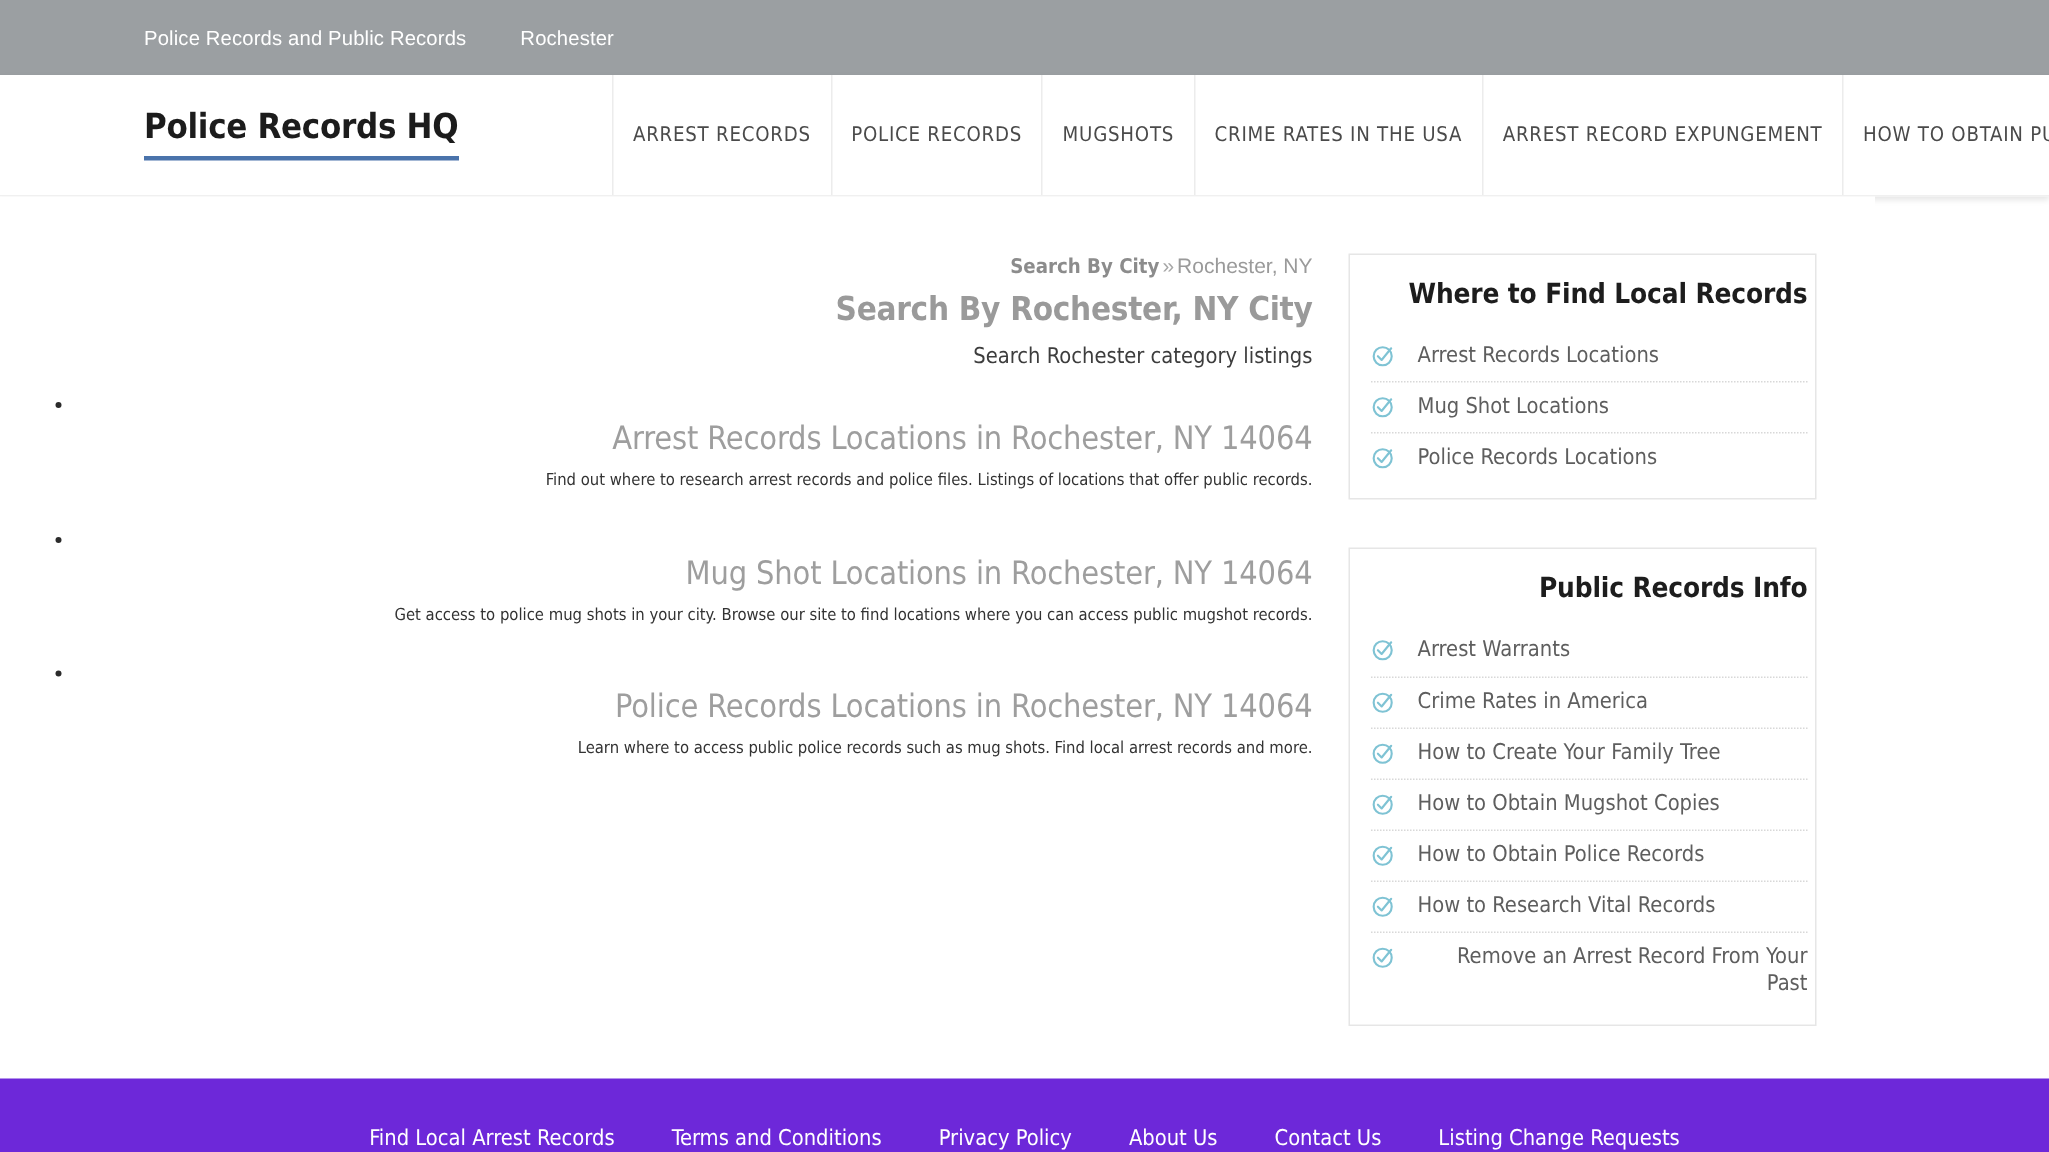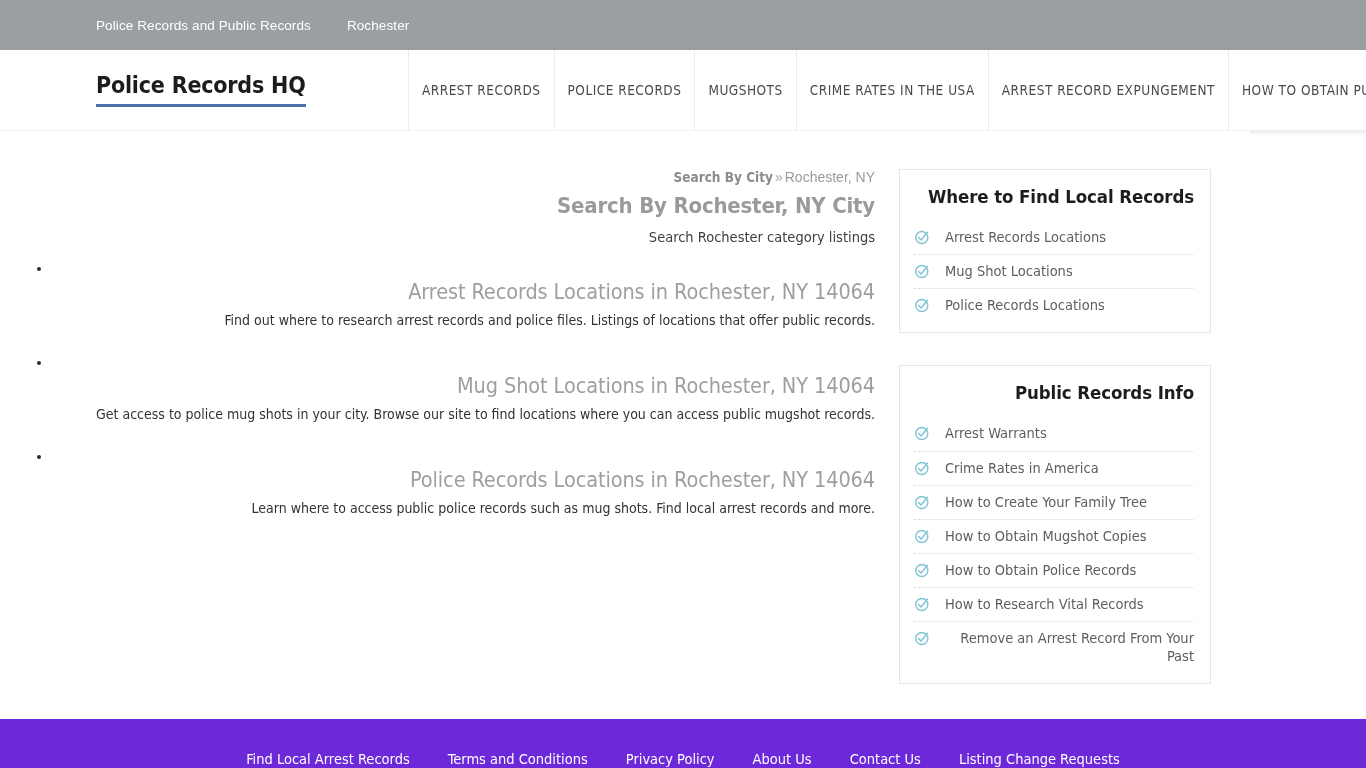--- a/index.html
+++ b/index.html
@@ -160,35 +160,35 @@
     font-weight: 400;
     letter-spacing: -0.1px;
   }
   ul.listing li h2 a {
     color: #9e9e9e;
     text-decoration: none;
   }
   ul.listing li p {
     margin: 0;
     font-family: "DejaVu Sans Condensed", "Liberation Sans Narrow", "Liberation Sans", sans-serif;
-    font-size: 14px;
+    font-size: 11px;
     color: #333333;
     line-height: 1.4;
   }
 
   
   .sidebar {
     width: 312px;
     margin-left: 24px;
     padding-top: 38px;
   }
   .panel {
     border: 1px solid #e6e6e6;
     background: #ffffff;
-    padding: 16px 16px 10px 14px;
+    padding: 16px 5px 10px 14px;
     margin-bottom: 32px;
   }
   .panel h3 {
     margin: 0 0 14px 0;
     font-family: "DejaVu Sans Condensed", "Liberation Sans Narrow", "Liberation Sans", sans-serif;
     font-size: 18.5px;
     font-weight: 700;
     color: #1d1d1d;
     letter-spacing: -0.1px;
   }

